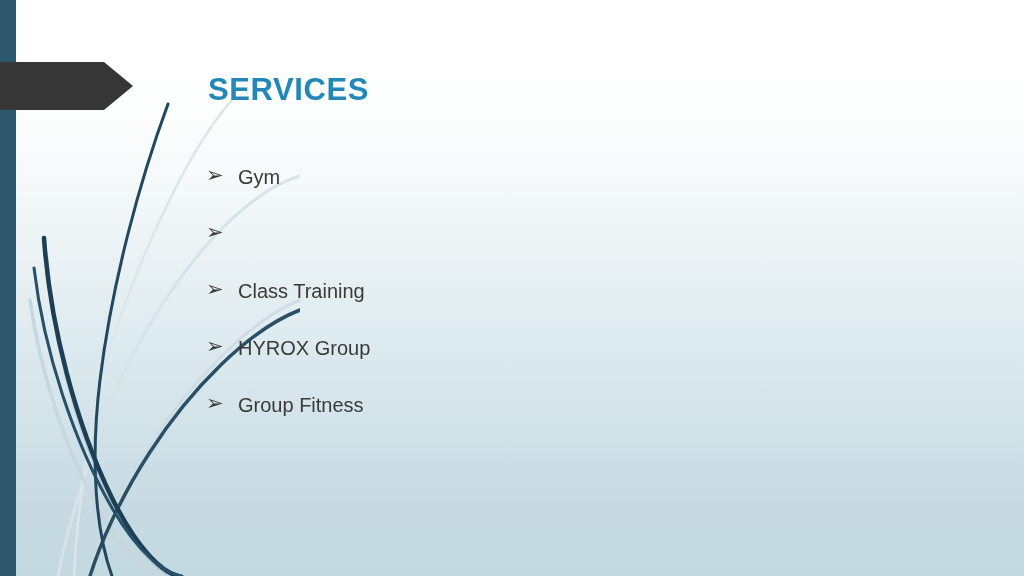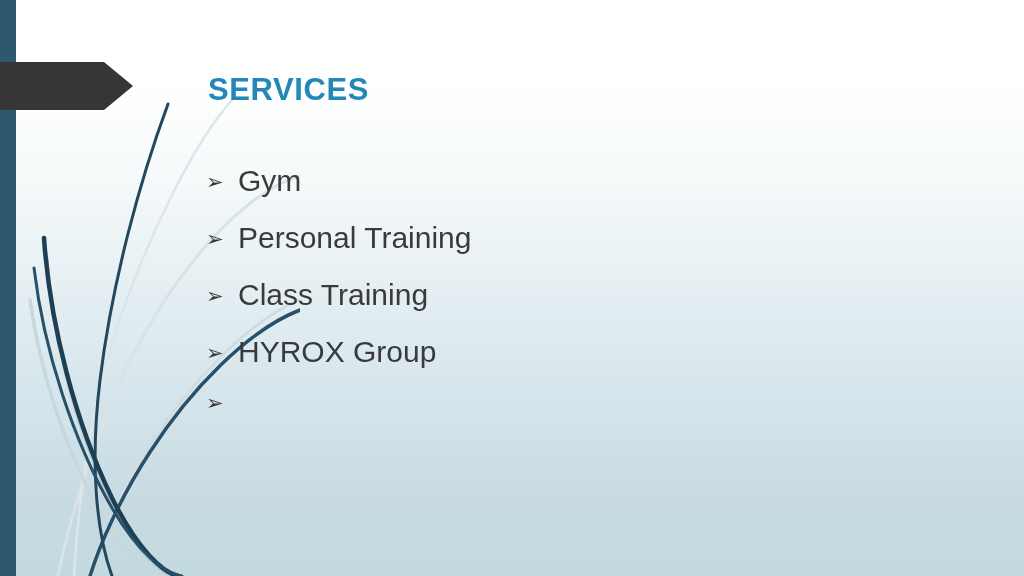--- a/index.html
+++ b/index.html
@@ -112,21 +112,21 @@
     display: inline-block;
     width: 32px;
     flex: 0 0 32px;
     font-size: 21px;
     line-height: 1;
     color: #3a3a3a;
     transform: translateY(-2px);
   }
   .bullet-label {
     display: inline-block;
-    font-size: 30px;
+    font-size: 20px;
     line-height: 1;
     color: #3a3a3a;
   }
 </style>
 </head>
 <body>
 
 <div id="slide">
 
   <div class="top-white-block"></div>
@@ -153,28 +153,28 @@
 
   <div class="slide-title">SERVICES</div>
 
   <ul class="bullet-list">
     <li class="bullet-item">
       <span class="bullet-marker">➢</span>
       <span class="bullet-label">Gym</span>
     </li>
     <li class="bullet-item">
       <span class="bullet-marker">➢</span>
-      <span class="bullet-label">Personal Training</span>
     </li>
     <li class="bullet-item">
       <span class="bullet-marker">➢</span>
       <span class="bullet-label">Class Training</span>
     </li>
     <li class="bullet-item">
       <span class="bullet-marker">➢</span>
       <span class="bullet-label">HYROX Group</span>
     </li>
     <li class="bullet-item">
       <span class="bullet-marker">➢</span>
+      <span class="bullet-label">Group Fitness</span>
     </li>
   </ul>
 
 </div>
 
 </body></html>

